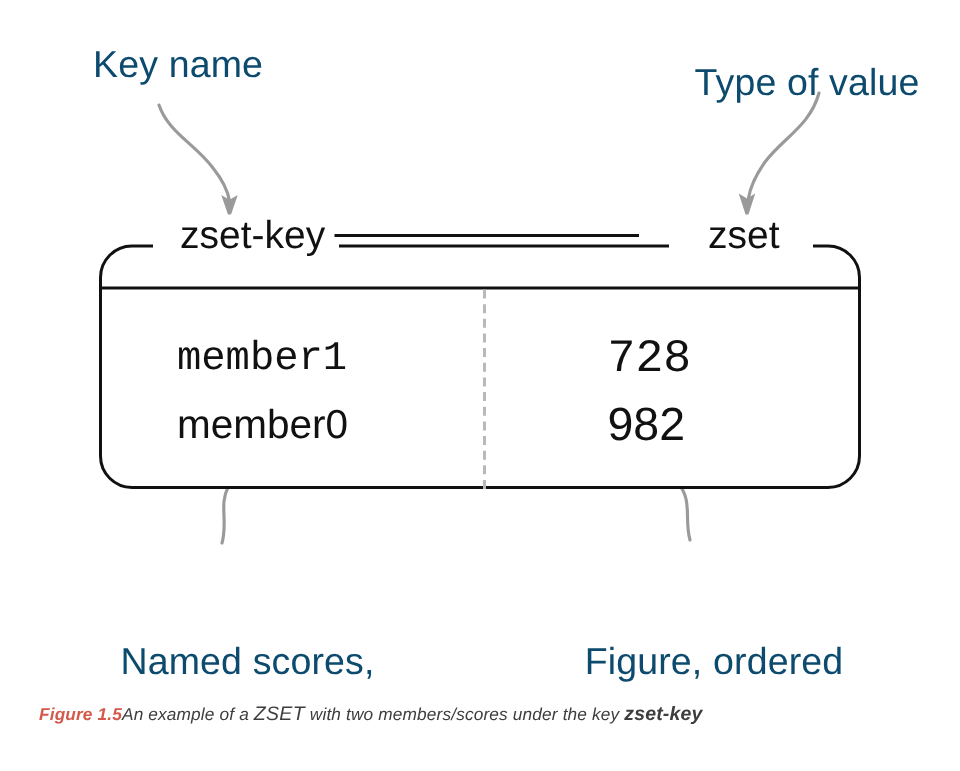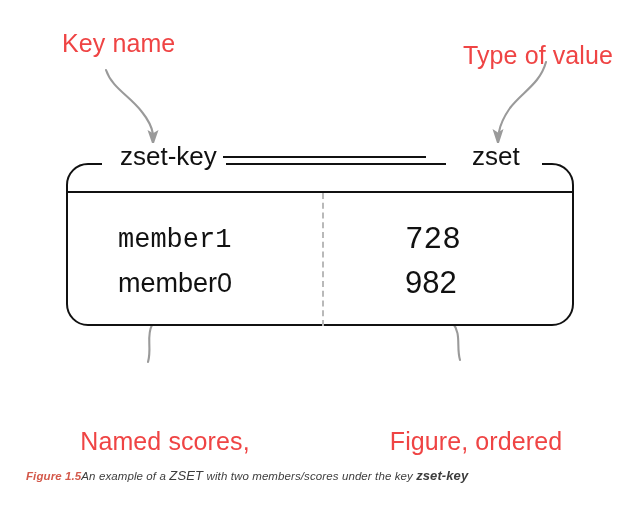--- a/index.html
+++ b/index.html
@@ -28,21 +28,21 @@
     position: absolute;
     left: 0; top: 0;
     width: 640px;
     height: 514px;
     pointer-events: none;
   }
 
   
   .callout {
     position: absolute;
-    color: #ef4444;
+    color: #0c4a6e;
     font-size: 25px;
     line-height: 1.22;
     white-space: pre;
     letter-spacing: 0.1px;
   }
   .callout.centered { text-align: center; }
 
   #callout-key-name  { left: 62px;  top: 28px; }
   #callout-type      { left: 463px; top: 40px; }
   #callout-members   { left: 8px;   top: 365px; width: 314px; }

